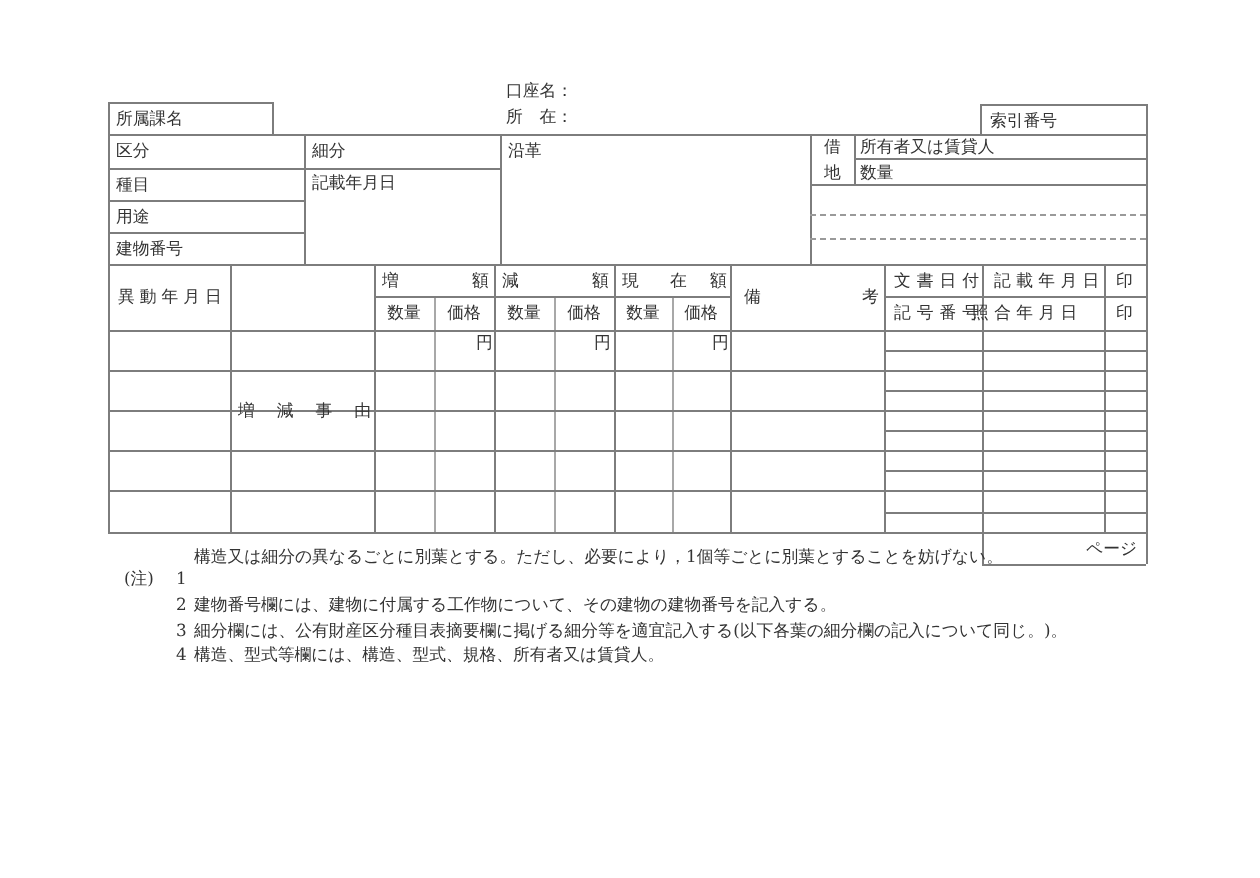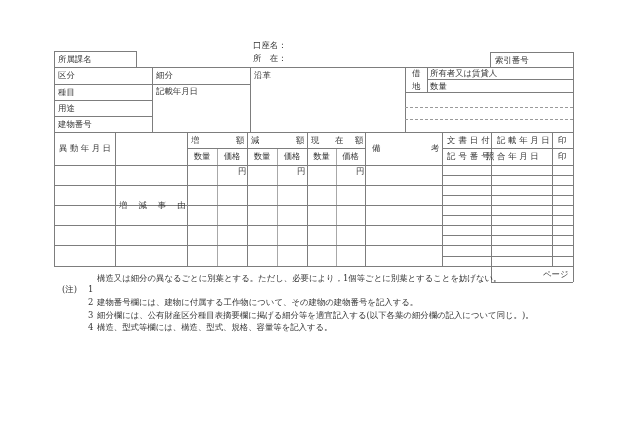--- a/index.html
+++ b/index.html
@@ -144,16 +144,16 @@
     <div class="t" style="left:88px;top:284px;">1</div>
     <div class="t" style="left:97px;top:273px;">構造又は細分の異なるごとに別葉とする。ただし、必要により，1個等ごとに別葉とすることを妨げない。</div>
 
     <div class="t" style="left:88px;top:297px;">2</div>
     <div class="t" style="left:97px;top:297px;">建物番号欄には、建物に付属する工作物について、その建物の建物番号を記入する。</div>
 
     <div class="t" style="left:88px;top:310px;">3</div>
     <div class="t" style="left:97px;top:310px;text-align:right;">細分欄には、公有財産区分種目表摘要欄に掲げる細分等を適宜記入する(以下各葉の細分欄の記入について同じ。)。</div>
 
     <div class="t" style="left:88px;top:322px;">4</div>
-    <div class="t" style="left:97px;top:322px;">構造、型式等欄には、構造、型式、規格、容量等を記入する。</div>
+    <div class="t" style="left:97px;top:322px;">構造、型式等欄には、構造、型式、規格、所有者又は賃貸人。</div>
   </div>
 
 </div>
 
 </body></html>

